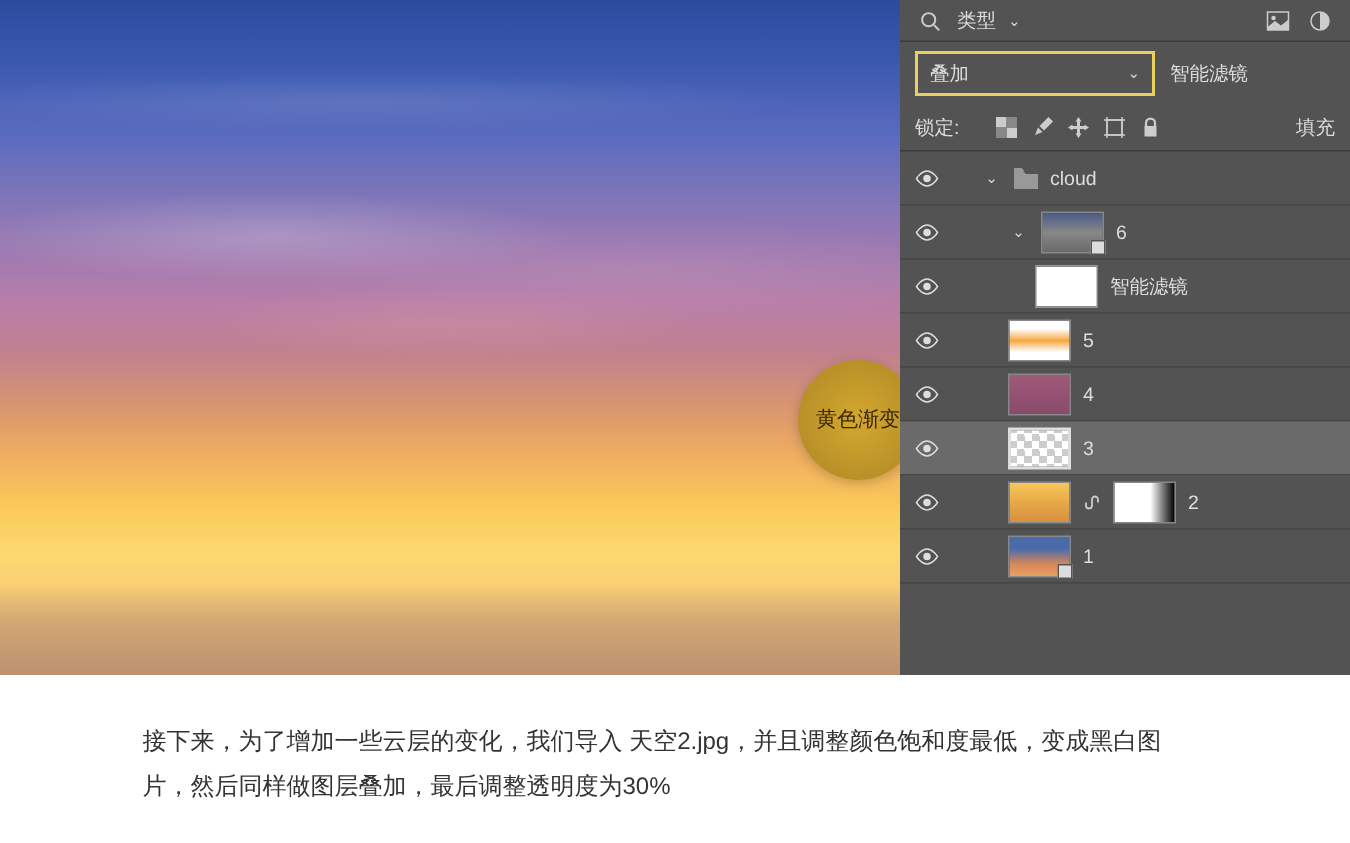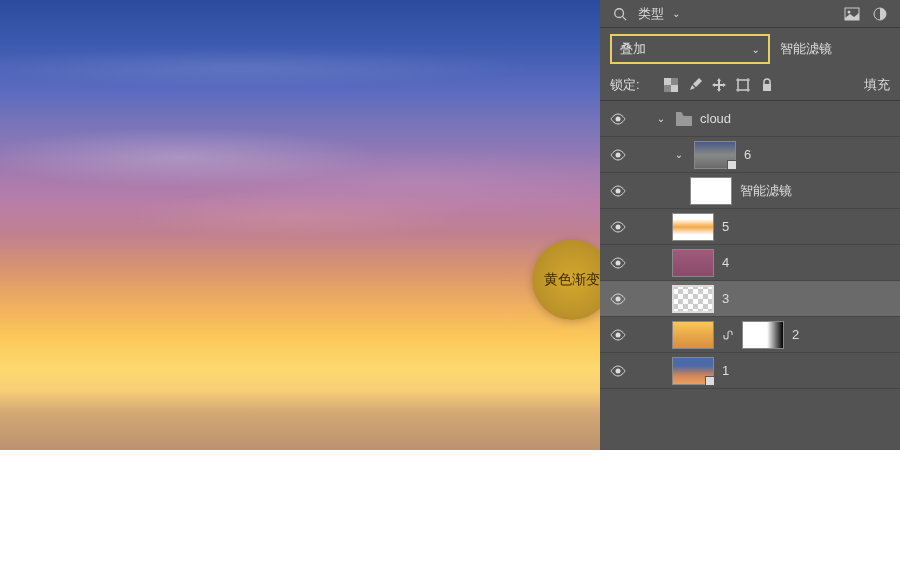--- a/index.html
+++ b/index.html
@@ -269,13 +269,16 @@
                 <div class="smart-badge"></div>
               </div>
             <span>1</span>
           </div>
         </div>
 
       </div>
     </div>
   </div>
 
+  <div class="caption">
+    <span>接下来，为了增加一些云层的变化，我们导入 天空2.jpg，并且调整颜色饱和度最低，变成黑白图片，然后同样做图层叠加，最后调整透明度为30%</span>
+  </div>
 </div>
 
 </body></html>

